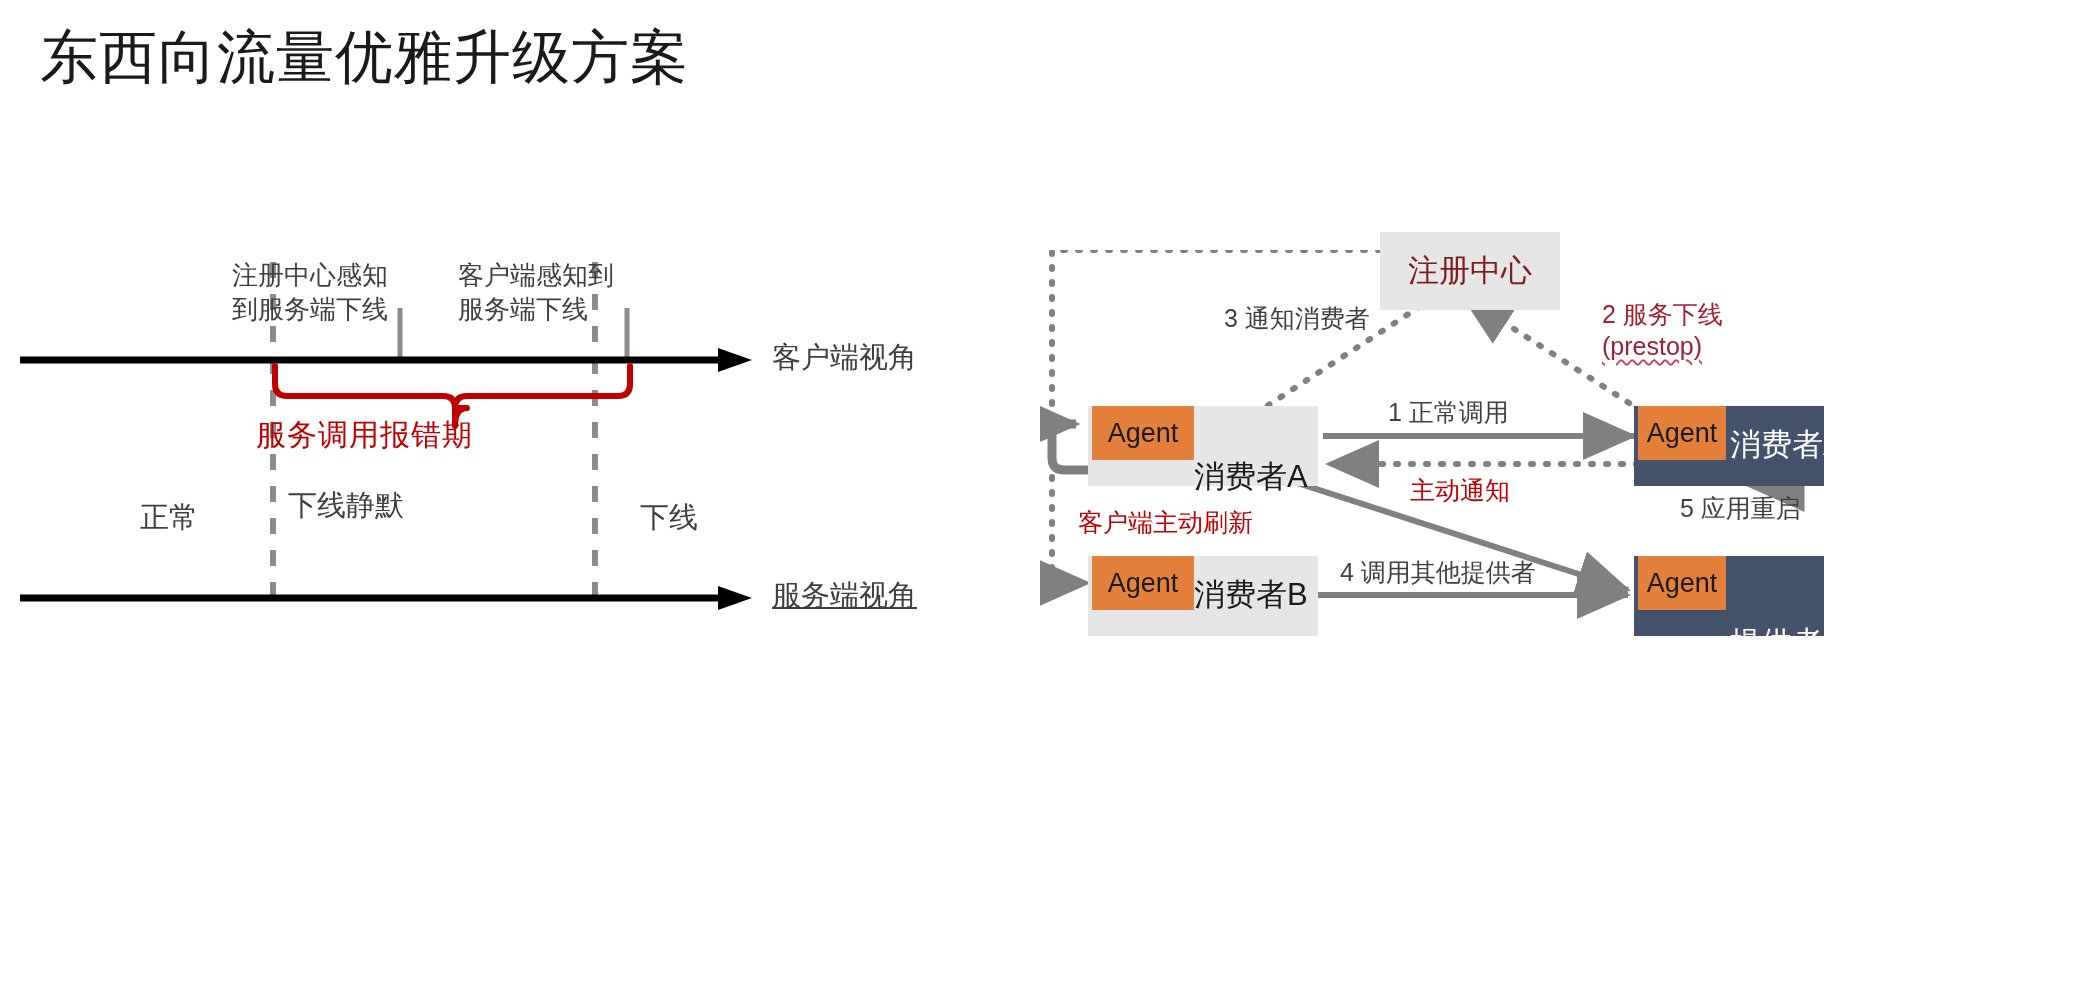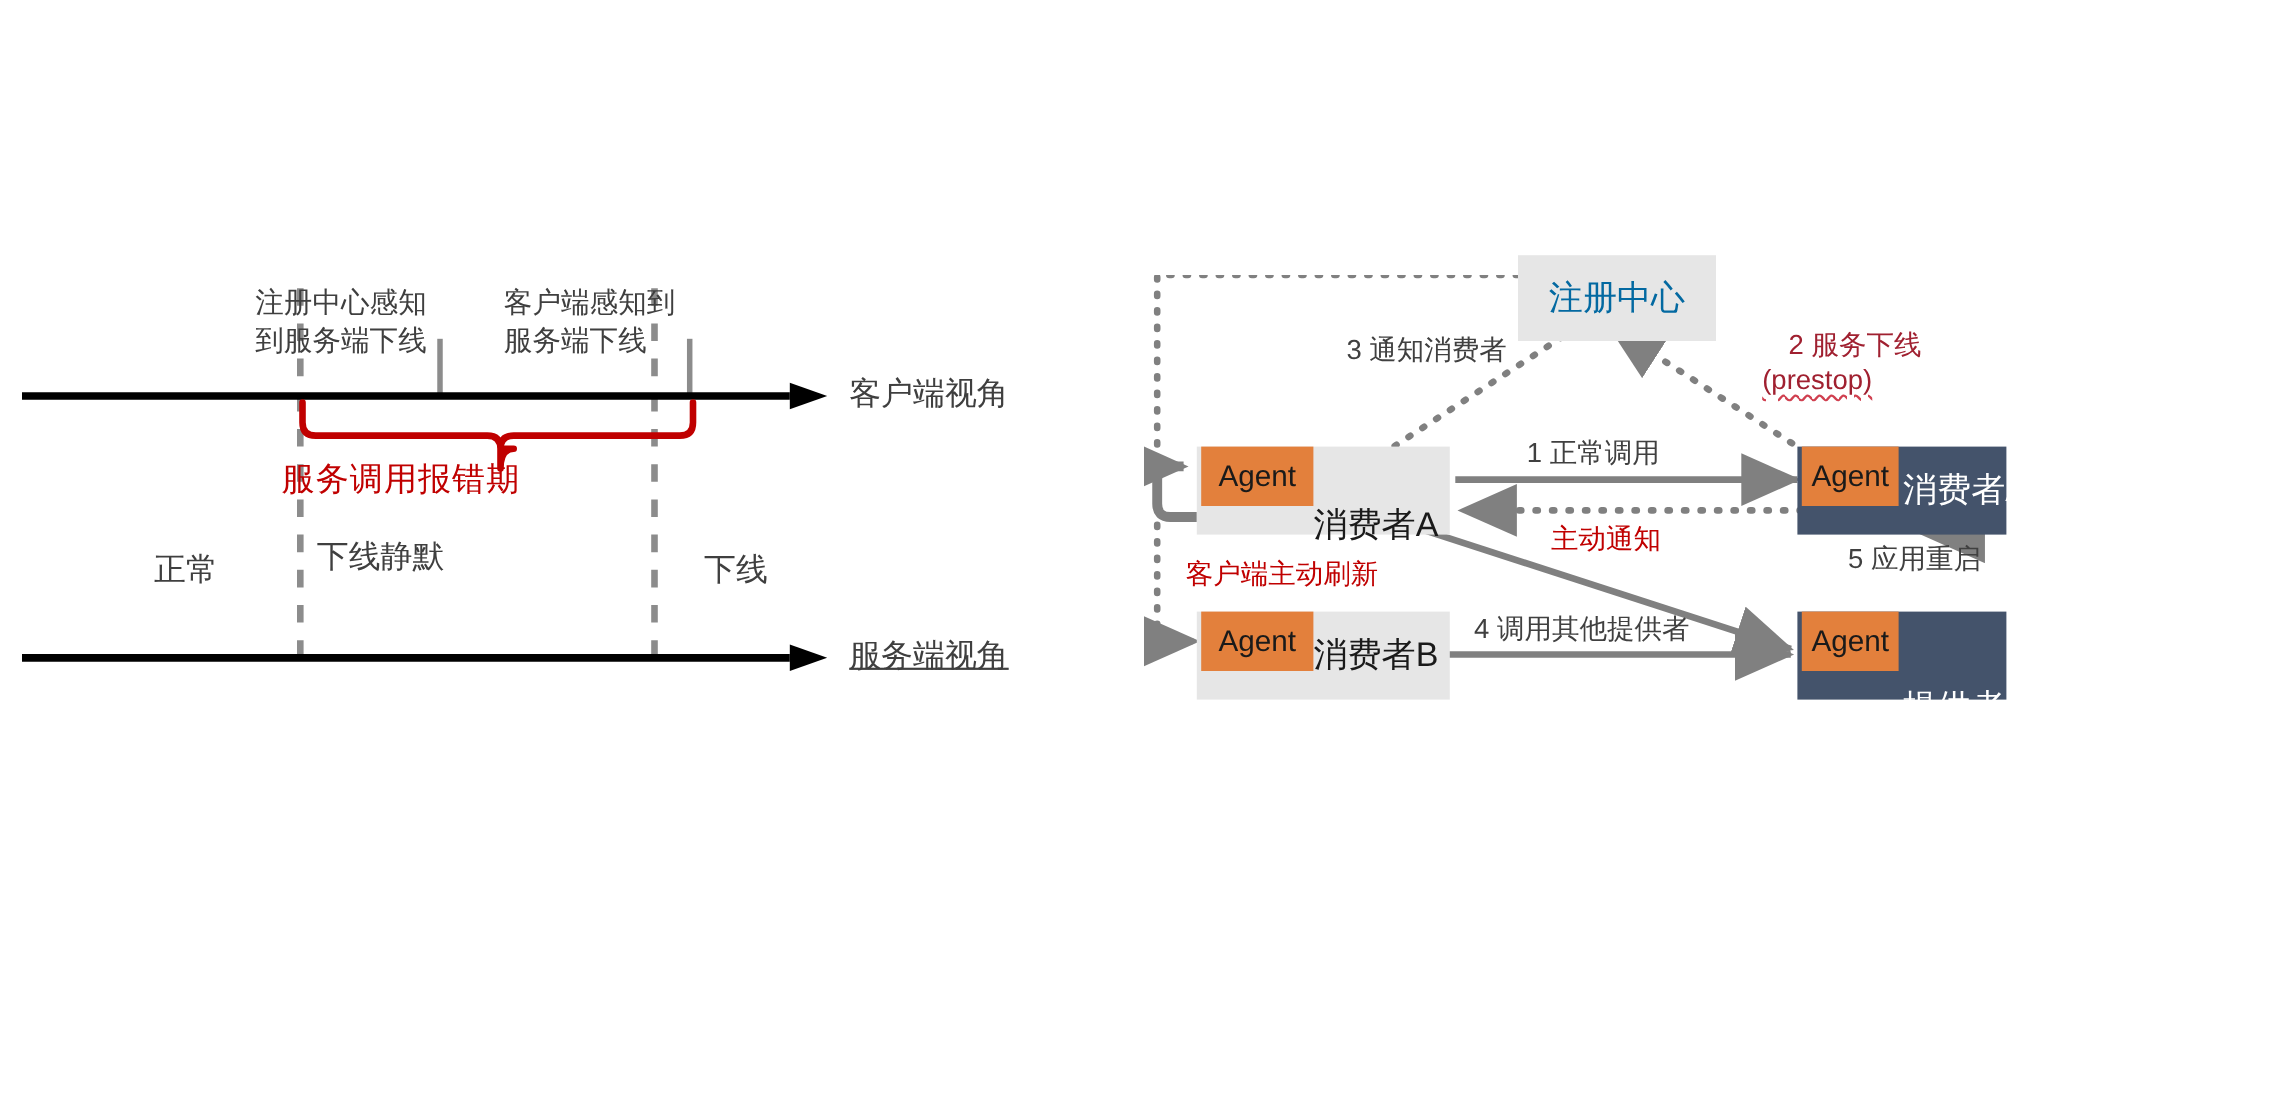--- a/index.html
+++ b/index.html
@@ -77,21 +77,21 @@
     box-sizing: border-box;
   }
   .node-registry {
     background: #e6e6e6;
     display: flex;
     align-items: center;
     justify-content: center;
   }
   .node-registry .node-text {
     font-size: 31px;
-    color: #0369a1;
+    color: #7f1d1d;
     white-space: nowrap;
   }
   .node-consumer {
     background: #e6e6e6;
   }
   .node-provider {
     background: #44536b;
   }
   .agent-chip {
     position: absolute;
@@ -130,20 +130,21 @@
     text-decoration: underline wavy #d04050;
     text-decoration-thickness: 2px;
     text-underline-offset: 4px;
   }
 </style>
 </head>
 <body>
 
 <div id="slide">
 
+  <div class="page-title">东西向流量优雅升级方案</div>
 
   <div id="timeline-panel">
 
     <svg width="1020" height="620" viewBox="0 0 1020 620" style="position:absolute; left:0; top:0;">
 
       <line x1="273" y1="12" x2="273" y2="350" stroke="#8c8c8c" stroke-width="6" stroke-dasharray="16,16"></line>
       <line x1="595" y1="12" x2="595" y2="350" stroke="#8c8c8c" stroke-width="6" stroke-dasharray="16,16"></line>
 
       <line x1="400" y1="58" x2="400" y2="108" stroke="#8c8c8c" stroke-width="5"></line>
       <line x1="627" y1="58" x2="627" y2="108" stroke="#8c8c8c" stroke-width="5"></line>
@@ -256,21 +257,21 @@
 
     <div class="node node-provider" style="left:594px; top:306px; width:190px; height:80px;">
       <div class="agent-chip" style="left:4px; top:0px; width:88px; height:54px;">
         <span class="agent-text">Agent</span>
       </div>
       <span class="node-name light" style="left:96px; top:18px;margin-top:48px;">提供者B</span>
     </div>
 
     <div class="edge-label" style="left:184px; top:52px;">3 通知消费者</div>
 
-    <div class="edge-label red-dark" style="left:562px; top:48px;margin-left:24px;">2 服务下线</div>
+    <div class="edge-label red-dark" style="left:562px; top:48px;">2 服务下线</div>
 
     <div class="edge-label red-dark wavy" style="left:562px; top:80px;">(prestop)</div>
 
     <div class="edge-label" style="left:348px; top:146px;">1 正常调用</div>
 
     <div class="edge-label red" style="left:370px; top:224px;">主动通知</div>
 
     <div class="edge-label red" style="left:38px; top:256px;">客户端主动刷新</div>
 
     <div class="edge-label" style="left:640px; top:242px;text-align:center;">5 应用重启</div>

